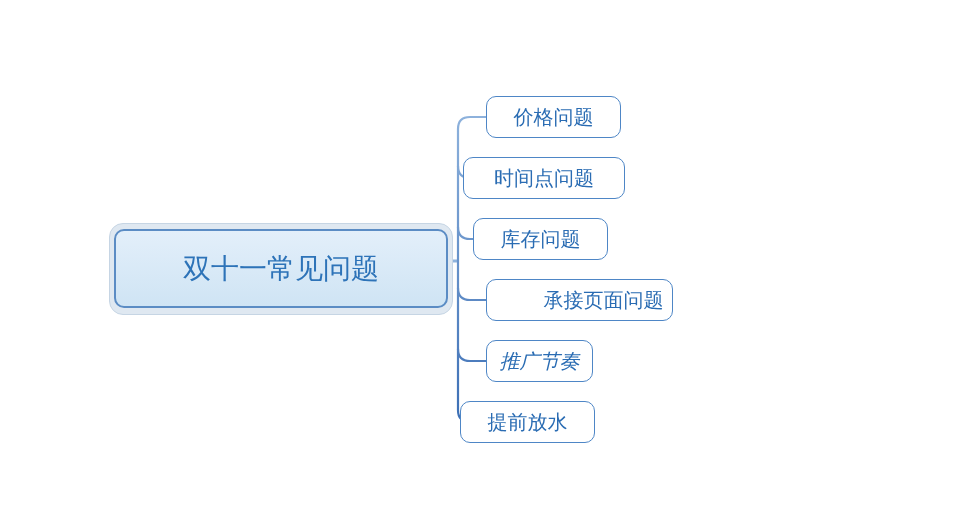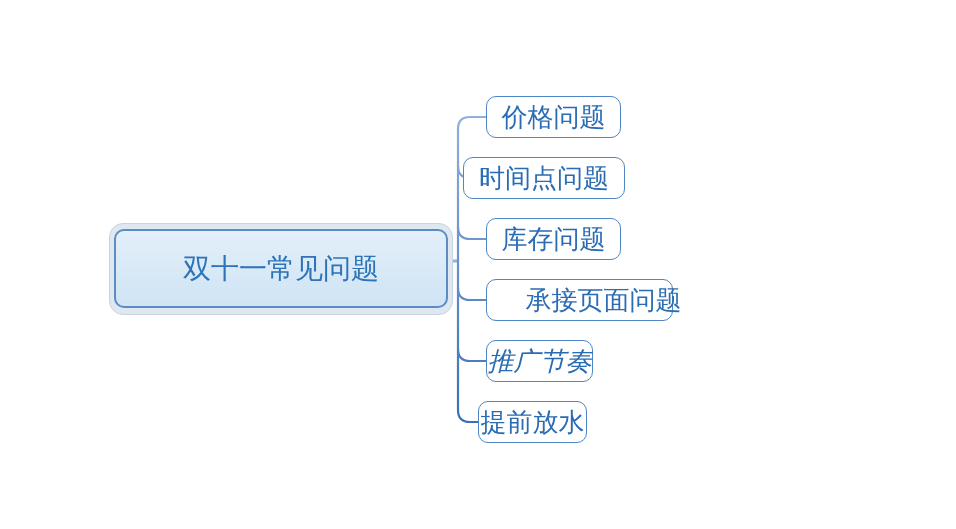--- a/index.html
+++ b/index.html
@@ -86,31 +86,31 @@
     box-sizing:border-box;
     background:#ffffff;
     border:1.5px solid var(--node-border);
     border-radius:10px;
     display:flex;
     align-items:center;
     justify-content:center;
     cursor:default;
   }
   .topic-label{
-    font-size:26px;
+    font-size:20px;
     line-height:1;
     color:var(--node-text);
     white-space:nowrap;
   }
   .t1{left:486px;top:96px;width:135px;}
   .t2{left:463px;top:157px;width:162px;}
-  .t3{left:486px;top:218px;width:135px;}
+  .t3{left:473px;top:218px;width:135px;}
   .t4{left:486px;top:279px;width:187px;padding-left:48px;}
   .t5{left:486px;top:340px;width:107px;font-style:italic;}
-  .t6{left:478px;top:401px;width:109px;}
+  .t6{left:460px;top:401px;width:135px;}
 </style>
 </head>
 <body>
 
 <div class="canvas">
 
   <svg class="connector-svg" viewBox="0 0 956 529" xmlns="http://www.w3.org/2000/svg" aria-hidden="true">
     <defs>
       <linearGradient id="trunkGrad" gradientUnits="userSpaceOnUse" x1="458" y1="110" x2="458" y2="430">
         <stop class="stop-top" offset="0"></stop>

